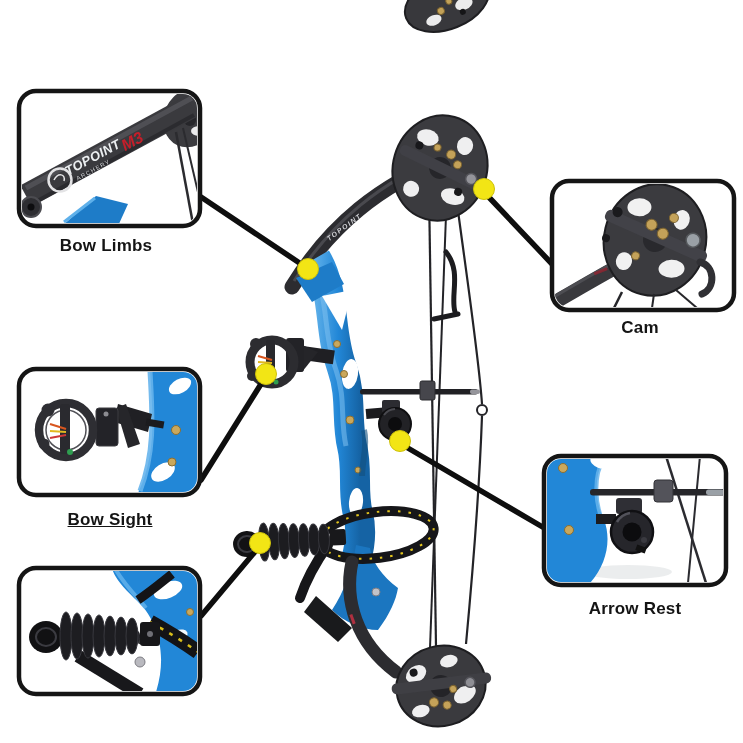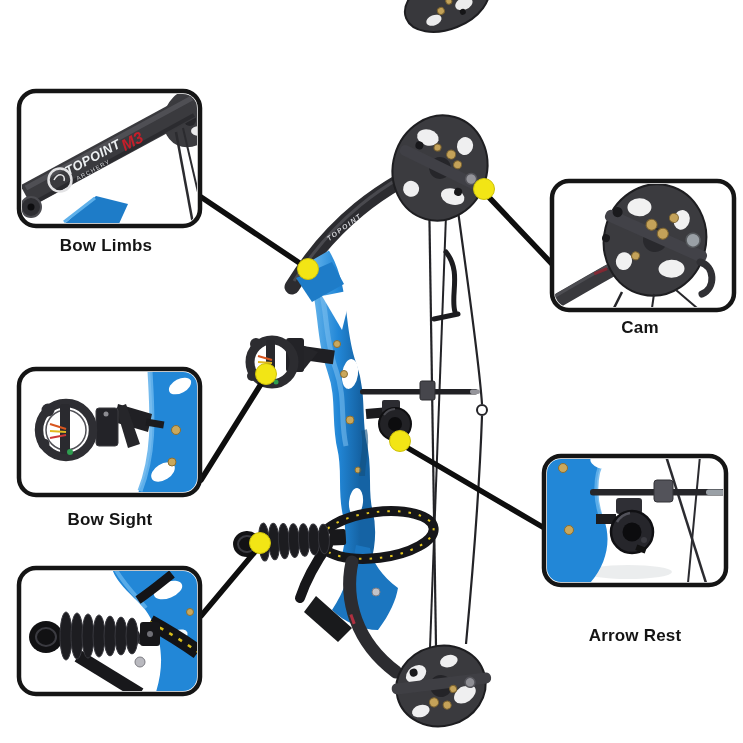--- a/index.html
+++ b/index.html
@@ -315,16 +315,16 @@
     <circle cx="308" cy="269" r="10.5"></circle>
     <circle cx="484" cy="189" r="10.5"></circle>
     <circle cx="266" cy="374" r="10.5"></circle>
     <circle cx="400" cy="441" r="10.5"></circle>
     <circle cx="260" cy="543" r="10.5"></circle>
   </g>
 </svg>
 
 <div class="callout-label" style="left:16px;top:236px;">Bow Limbs</div>
 <div class="callout-label" style="left:550px;top:318px;">Cam</div>
-<div class="callout-label" style="left:20px;top:510px;">Bow Sight</div>
-<div class="callout-label" style="left:545px;top:599px;margin-top:27px;">Arrow Rest</div>
+<div class="callout-label" style="left:20px;top:510px;text-decoration:underline;">Bow Sight</div>
+<div class="callout-label" style="left:545px;top:599px;">Arrow Rest</div>
 
 </div>
 
 </body></html>

